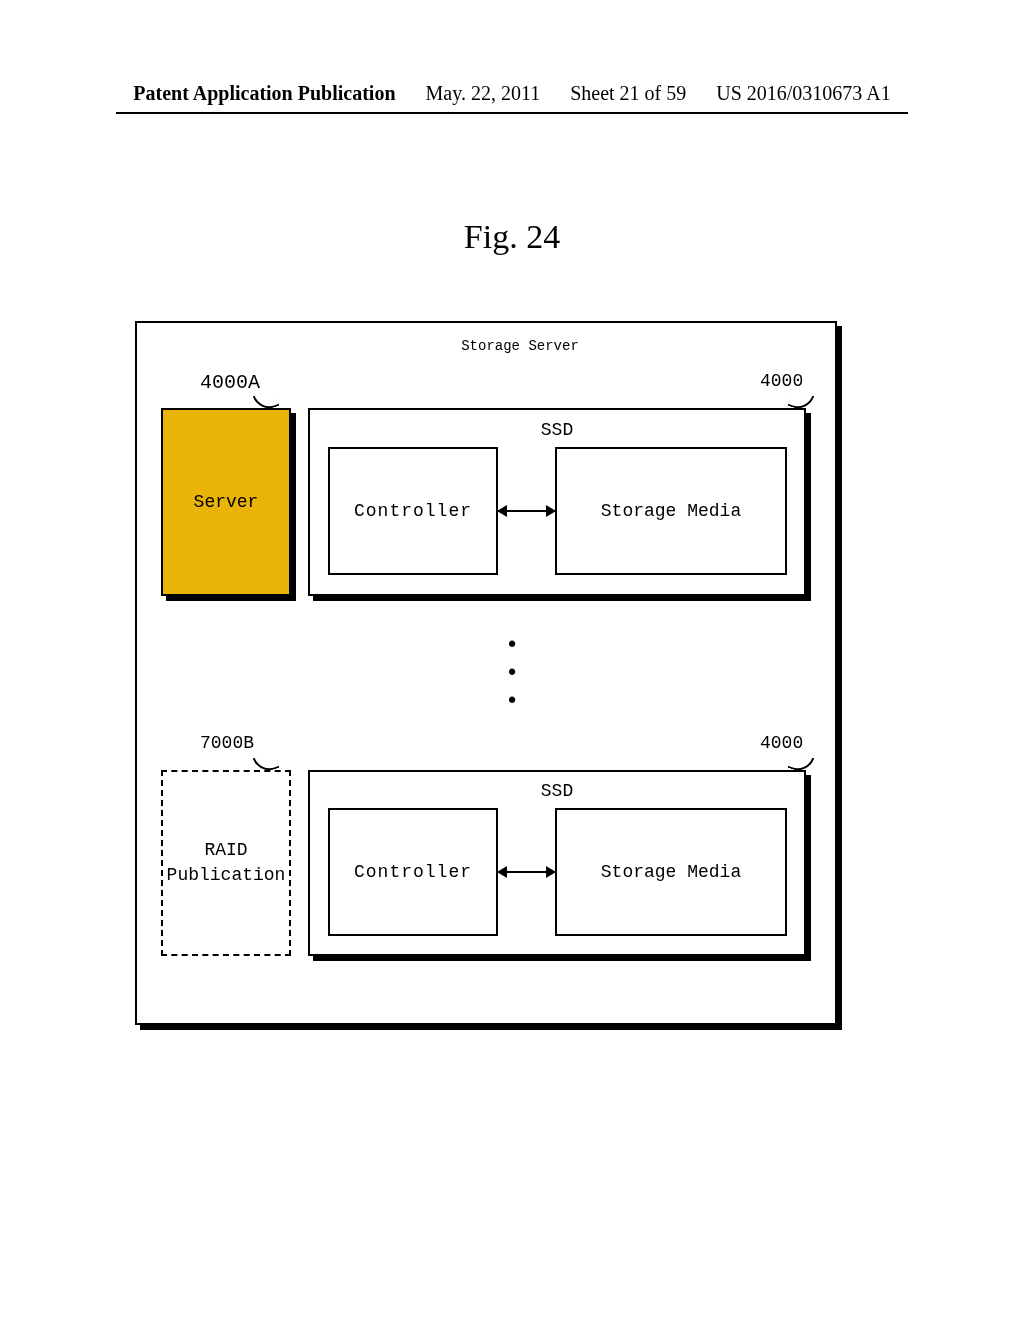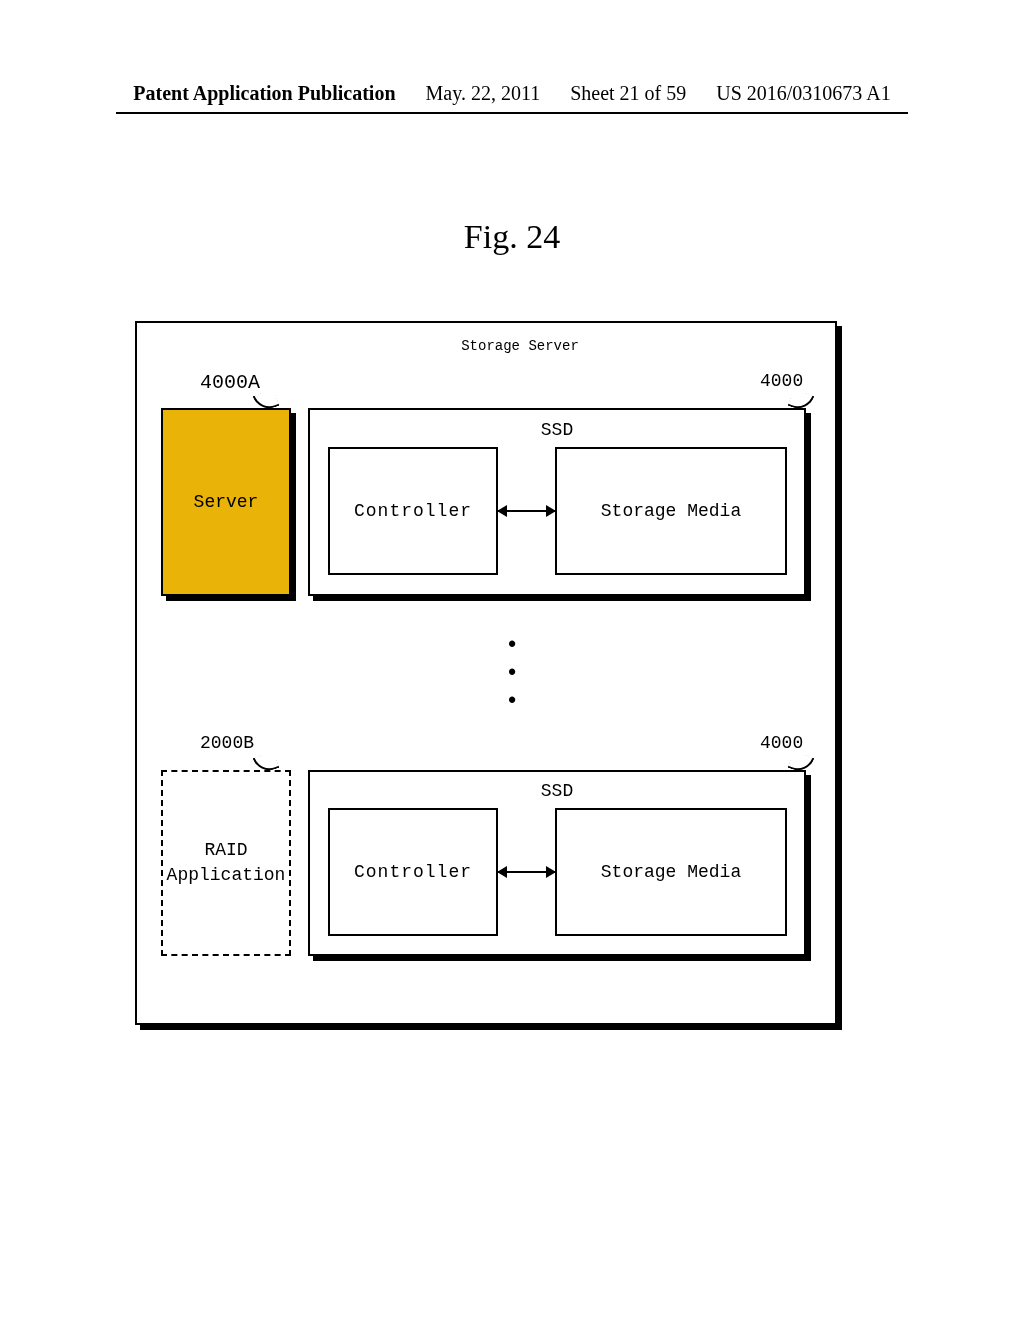--- a/index.html
+++ b/index.html
@@ -383,28 +383,28 @@
 <div class="ctrl1-box">Controller</div>
 <div class="media1-box">Storage Media</div>
 <div class="arrow1"></div>
 
 <div class="dots">
   <div>•</div>
     <div>•</div>
     <div>•</div>
 </div>
 
-<div class="callout-4000B">2000B</div>
+<div class="callout-4000B">7000B</div>
 <div class="leader-4000B"></div>
 <div class="callout-4000-bot">4000</div>
 <div class="leader-4000-bot"></div>
 
 <div class="raid-box">
     <span style="white-space:pre-line">RAID
-Application</span>
+Publication</span>
   </div>
 
 <div class="ssd2-shadow"></div>
 <div class="ssd2-box"></div>
 <div class="ssd2-title">SSD</div>
 <div class="ctrl2-box">Controller</div>
 <div class="media2-box">Storage Media</div>
 <div class="arrow2"></div>
 
 </body></html>

